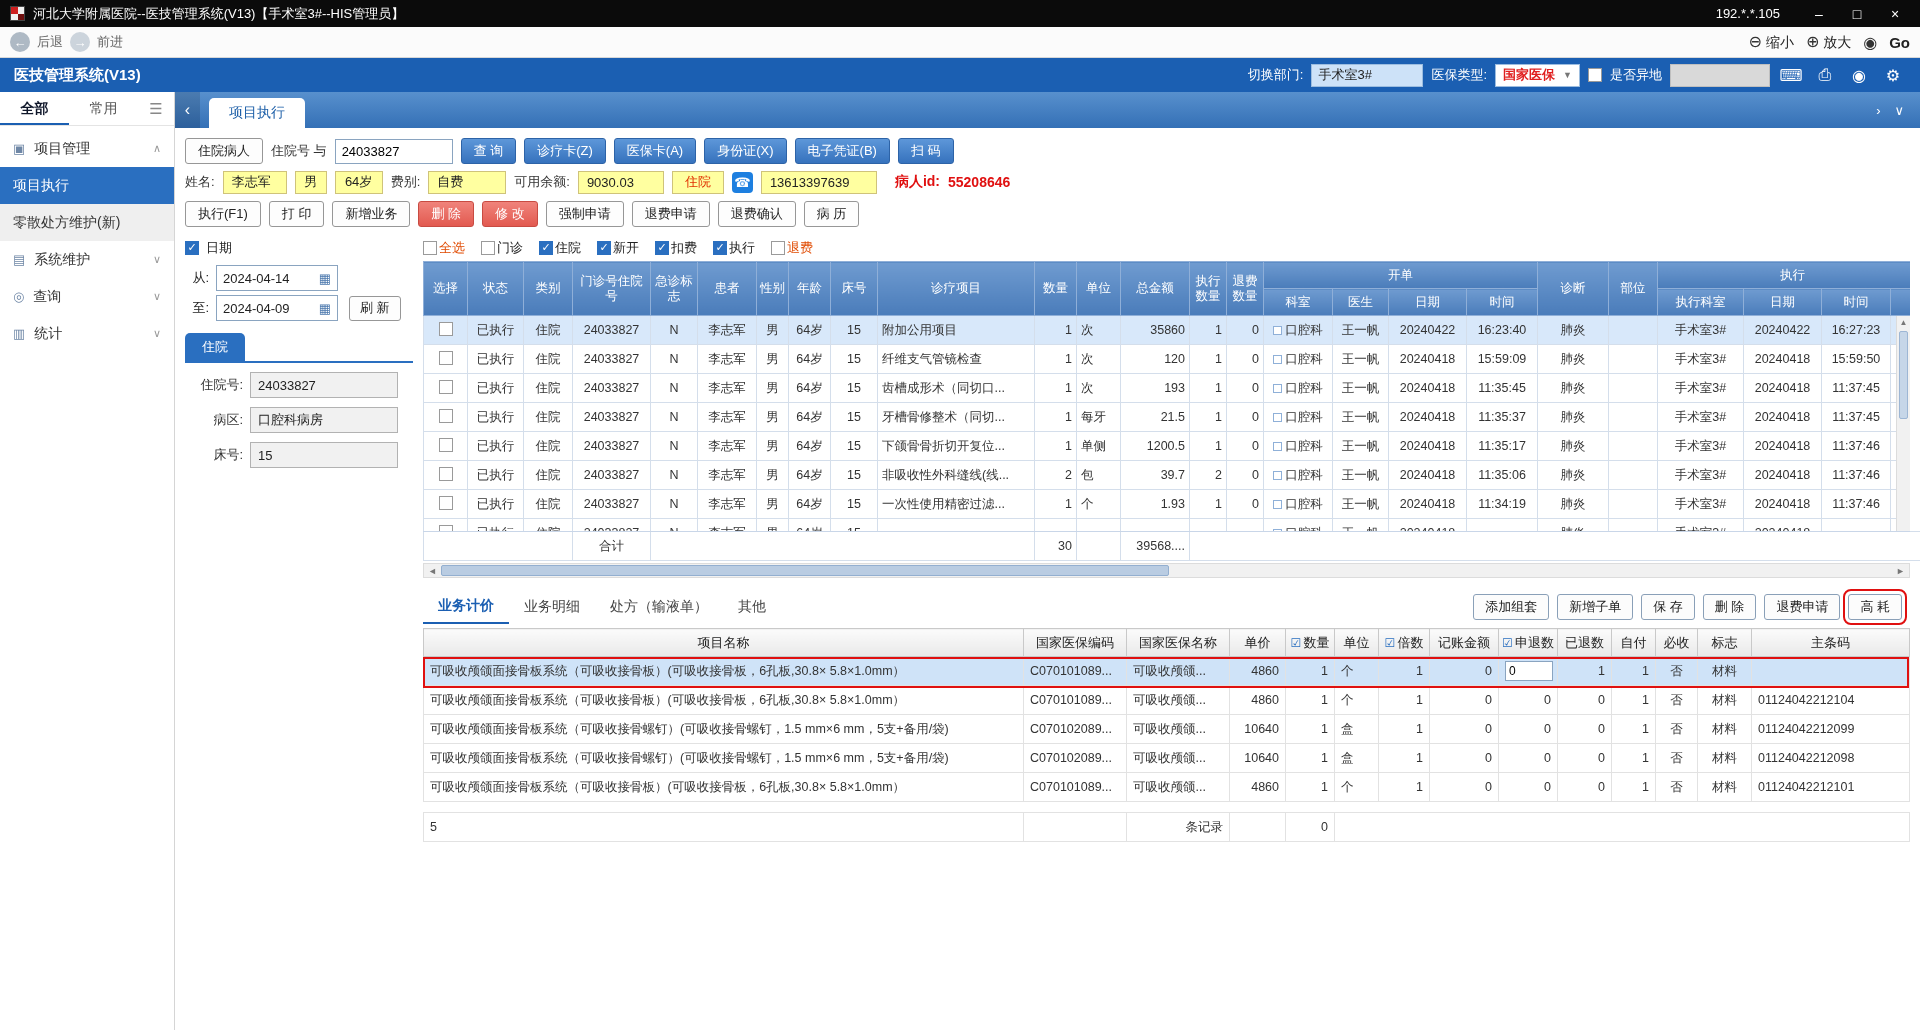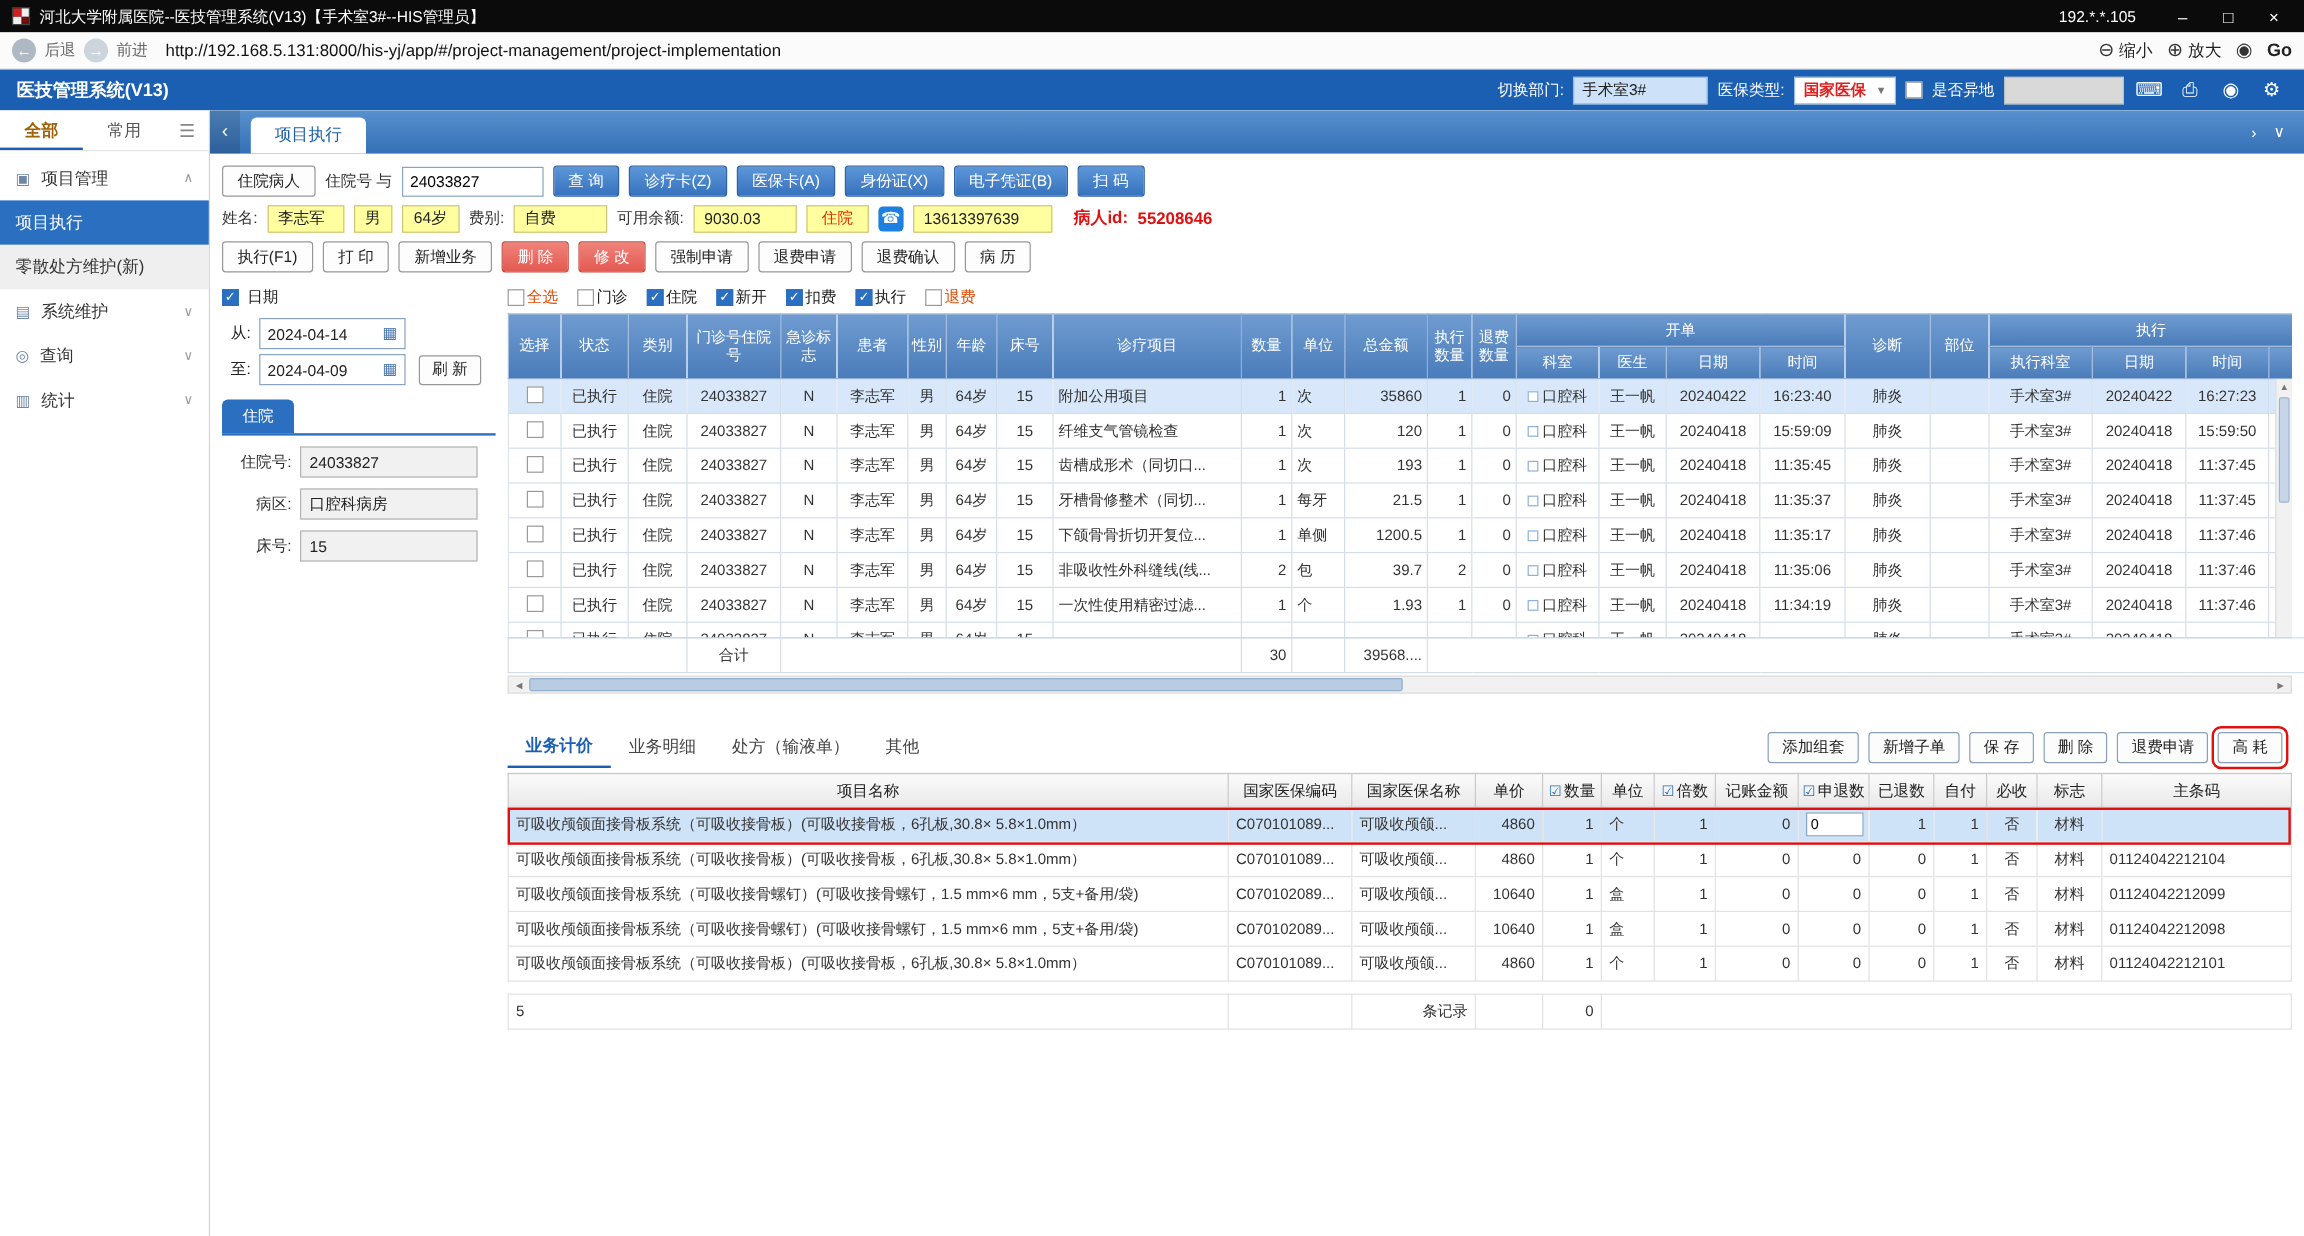--- a/index.html
+++ b/index.html
@@ -36,21 +36,21 @@
   .chkbox{width:14px;height:14px;border:1px solid #9a9a9a;background:#fff;display:inline-flex;align-items:center;justify-content:center;font-size:11px;color:#fff;flex:0 0 auto}
   .chkbox.on{background:#2a6fc0;border-color:#2a6fc0}
   .remote-input{width:100px;height:23px;background:#d9d9d9;border:1px solid #bfbfbf}
   .appico{font-size:16px;width:26px;text-align:center}
 
   
   .mainrow{flex:1;display:flex;min-height:0}
   .sidebar{width:175px;background:#fff;border-right:1px solid #d5d5d5;display:flex;flex-direction:column;flex:0 0 auto}
   .side-tabs{height:34px;display:flex;align-items:center;border-bottom:1px solid #e4e4e4}
   .side-tab{flex:1;text-align:center;font-size:14px;color:#555;height:100%;line-height:32px}
-  .side-tab.active{color:#a16207;font-weight:bold;border-bottom:2px solid #1b5fb2}
+  .side-tab.active{color:#0f172a;font-weight:bold;border-bottom:2px solid #1b5fb2}
   .side-burger{width:36px;text-align:center;color:#888;font-size:15px}
   .side-menu{flex:1;padding-top:4px}
   .side-group{height:37px;display:flex;align-items:center;gap:9px;padding:0 13px;color:#333;font-size:14px}
   .side-group .ico{color:#6f87a6;font-size:13px}
   .side-group .caret{margin-left:auto;color:#999;font-size:11px}
   .side-item{height:37px;display:flex;align-items:center;padding:0 13px;font-size:14px;color:#333}
   .side-item.active{background:#2a6fc0;color:#fff}
   .side-item.alt{background:#efefef}
 
   
@@ -113,21 +113,21 @@
   .vscroll{position:absolute;top:55px;right:0;bottom:0;width:14px;background:#f1f1f1;border-left:1px solid #dcdcdc}
   .vs-arrow{height:13px;text-align:center;font-size:8px;color:#777;line-height:13px}
   .vs-thumb{margin:2px;height:88px;background:#c6d6e8;border:1px solid #9db6d4;border-radius:2px}
   .totals-grid{margin-top:-1px}
   .totals-grid td{background:#fff;border-color:#d4deeb}
   .hscroll{height:15px;background:#f1f1f1;border:1px solid #dcdcdc;display:flex;align-items:center;margin-top:2px;flex:0 0 auto}
   .hs-arrow{width:17px;text-align:center;font-size:9px;color:#777}
   .hs-thumb{height:11px;background:#b9cce2;border:1px solid #93afd0;border-radius:2px;width:49%}
 
   
-  .pricing{margin-top:28px;flex:0 0 auto}
+  .pricing{margin-top:12px;flex:0 0 auto}
   .ptabs{display:flex;align-items:center;height:34px}
   .ptab{padding:0 15px;height:100%;display:flex;align-items:center;color:#444;font-size:14px}
   .ptab.active{color:#1b5fb2;border-bottom:2px solid #1b5fb2;font-weight:bold}
   .ptabs-right{margin-left:auto;display:flex;gap:8px;align-items:center;padding-right:8px}
   .btn-annot{outline:2px solid #e01010;outline-offset:3px}
   .pwrap{position:relative;margin-top:4px}
   .pgrid{border-collapse:collapse;table-layout:fixed;width:1486px}
   .pgrid th{background:linear-gradient(#fbfbfb,#e9e9e9);border:1px solid #c9c9c9;height:28px;font-weight:normal;color:#222;font-size:13px;padding:0 3px;white-space:nowrap;overflow:hidden}
   .pgrid td{border:1px solid #e2e2e2;height:29px;padding:0 6px;font-size:12.5px;color:#333;white-space:nowrap;overflow:hidden;text-align:center}
   .pgrid td.l{text-align:left}.pgrid td.r{text-align:right}
@@ -156,21 +156,20 @@
     <span class="winbtn">–</span>
     <span class="winbtn">□</span>
     <span class="winbtn">×</span>
   </div>
 
   <div class="navbar">
     <span class="navcirc">←</span>
     <span>后退</span>
     <span class="navcirc fwd">→</span>
     <span>前进</span>
-    <span class="url">http://192.168.5.131:8000/his-yj/app/#/project-management/project-implementation</span>
     <span class="nav-right">
       <span><span class="zic">⊖</span> <span>缩小</span></span>
       <span><span class="zic">⊕</span> <span>放大</span></span>
       <span class="zic">◉</span>
       <span class="go">Go</span>
     </span>
   </div>
 
   <div class="appbar">
     <span class="title">医技管理系统(V13)</span>

